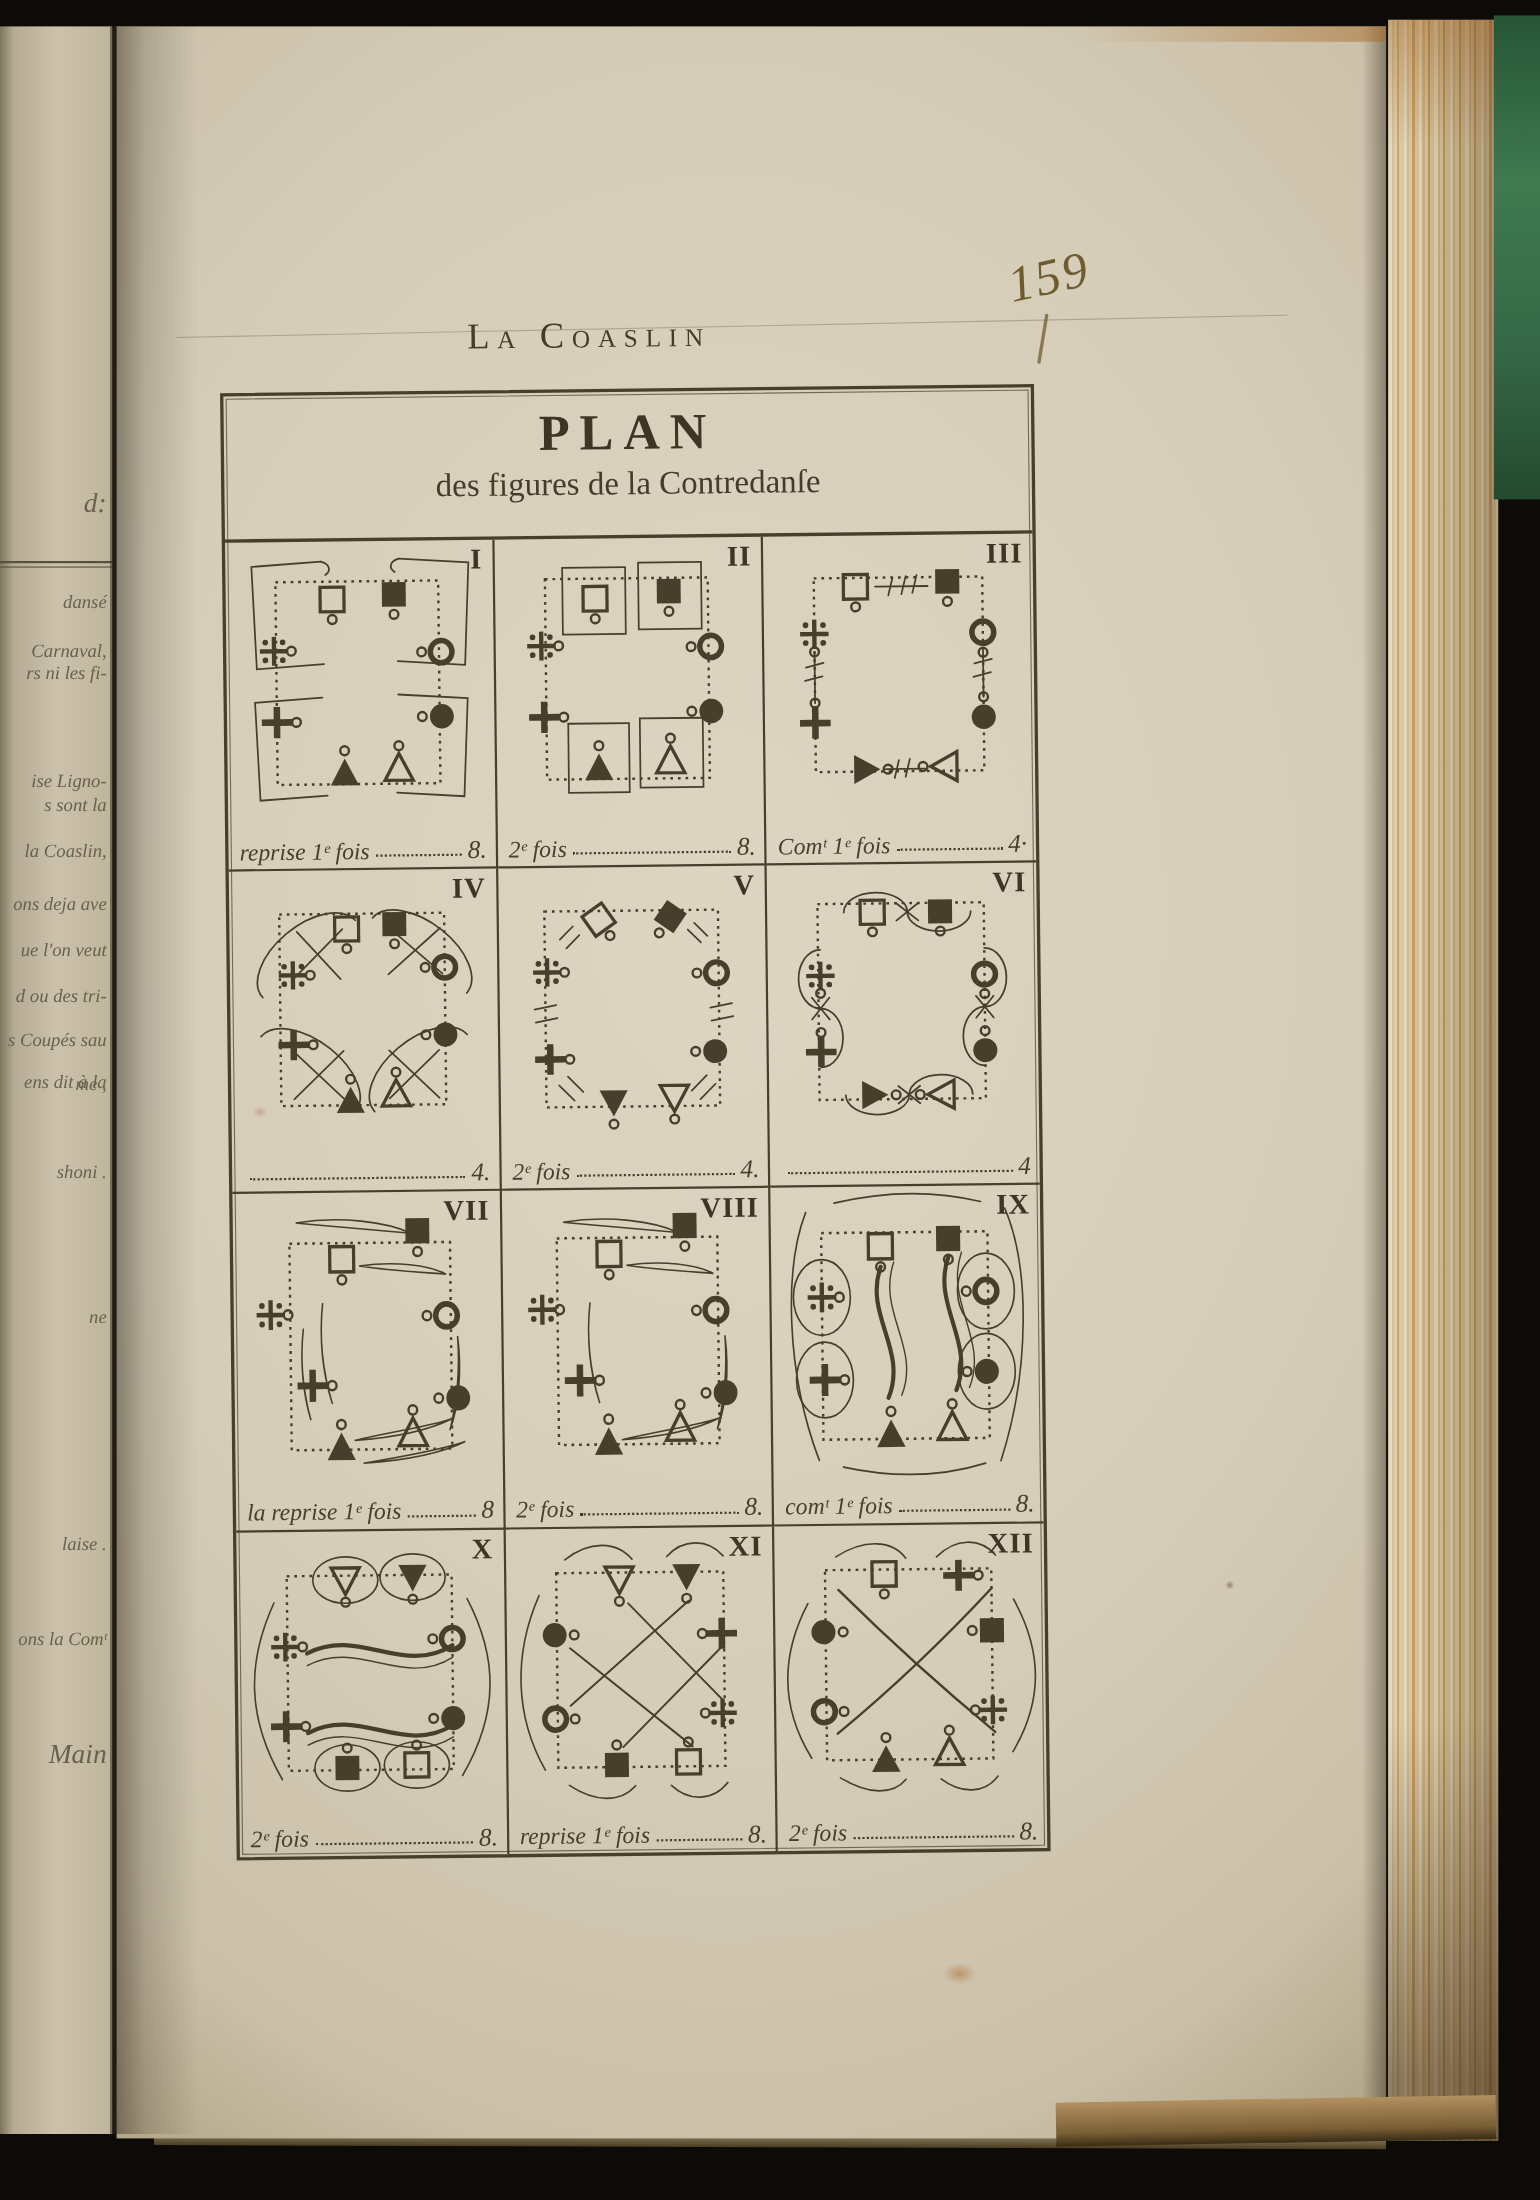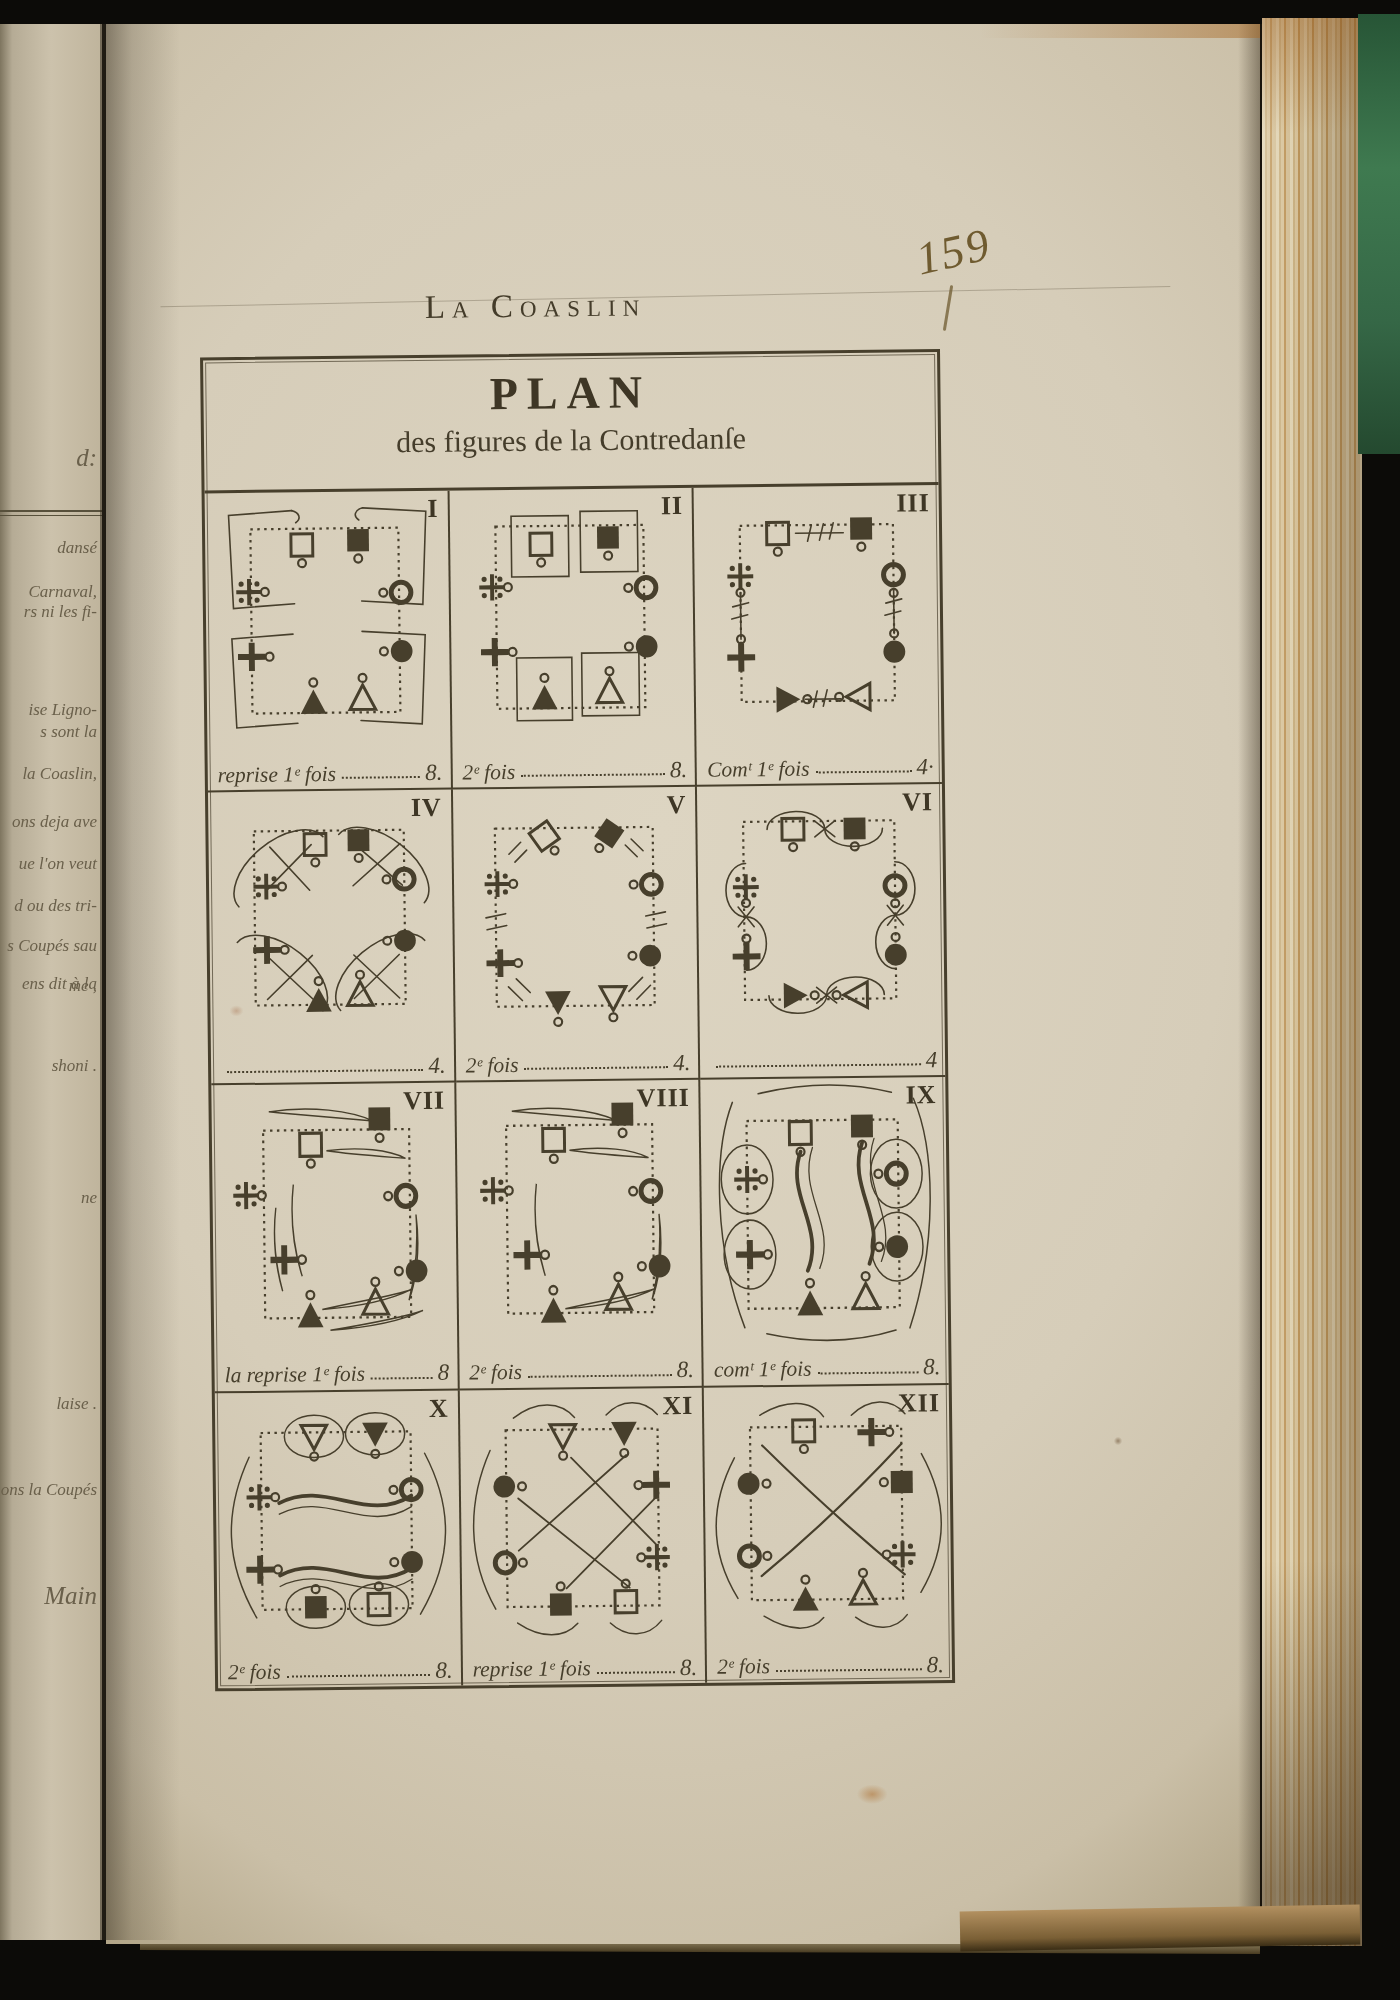--- a/index.html
+++ b/index.html
@@ -87,21 +87,21 @@
       <div class="frag" style="top: 740px;">la Coaslin,</div>
       <div class="frag" style="top: 788px;">ons deja ave</div>
       <div class="frag" style="top: 830px; margin-left: 40px;">ue l'on veut</div>
       <div class="frag" style="top: 872px;">d ou des tri-</div>
       <div class="frag" style="top: 912px;">s Coupés sau</div>
       <div class="frag" style="top: 950px;">ens dit à la</div>
       <div class="frag" style="top: 952px;">me ,</div>
       <div class="frag" style="top: 1032px;">shoni .</div>
       <div class="frag" style="top: 1164px;">ne</div>
       <div class="frag" style="top: 1370px;">laise .</div>
-      <div class="frag" style="top: 1456px;">ons la Coupés</div>
+      <div class="frag" style="top: 1456px;">ons la Comᵗ</div>
       <div class="frag big" style="top: 1558px;">Main</div>
     </div>
   <div class="main-page">
     <div class="tilt">
       <div class="scratch"></div>
       <div class="folio">159</div>
       <div class="flourish"></div>
       <div class="running-title">La Coaslin</div>
       <div class="plate">
         <div class="plate-inner-line"></div>

